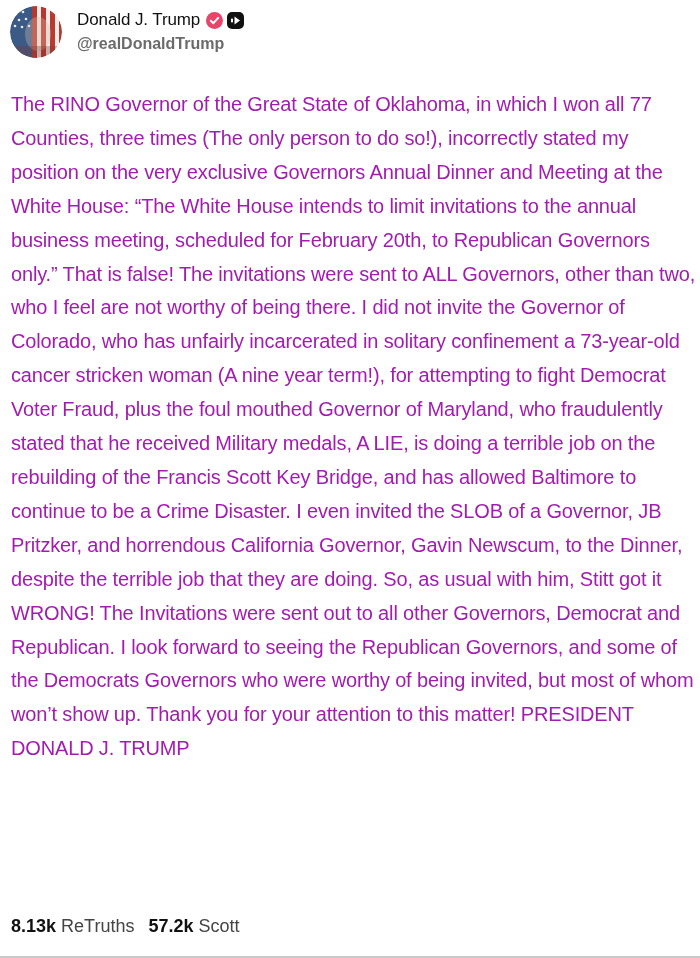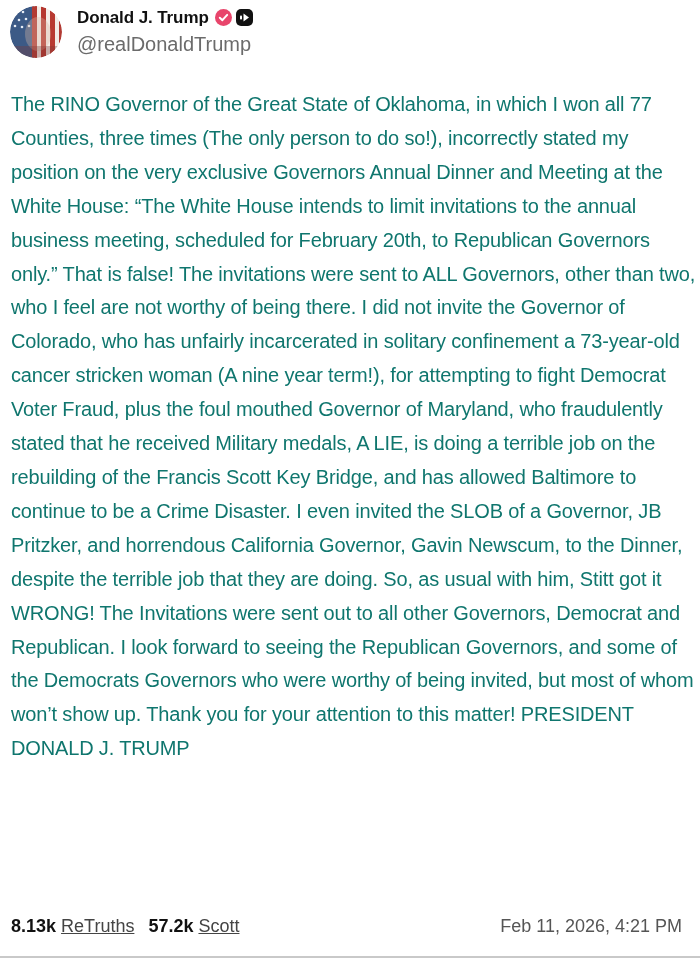--- a/index.html
+++ b/index.html
@@ -44,50 +44,51 @@
       display: flex;
       flex-direction: column;
       margin-top: -4px;
     }
     .name-row {
       display: flex;
       align-items: center;
       height: 26px;
     }
     .display-name {
-      font-weight: bold;
+      font-weight: normal;
       font-size: 17px;
       color: #111;
       letter-spacing: -0.1px;
     }
     .badge {
       margin-left: 6px;
       width: 17px;
       height: 17px;
       display: inline-block;
     }
     .badge2 {
       margin-left: 4px;
       width: 17px;
       height: 17px;
       display: inline-block;
     }
     .handle {
-      font-size: 20px;
+      font-size: 16px;
       color: #6b6b6b;
       margin-top: 2px;
+      font-weight: bold;
     }
     .body-text {
       position: absolute;
       left: 11px;
       top: 88px;
       width: 686px;
       font-size: 20px;
       line-height: 33.9px;
-      color: #0f766e;
+      color: #a21caf;
       letter-spacing: -0.15px;
       white-space: pre-line;
     }
     .footer {
       position: absolute;
       left: 11px;
       right: 18px;
       top: 912px;
       height: 28px;
       display: flex;
@@ -100,21 +101,20 @@
       margin-right: 14px;
       cursor: pointer;
     }
     .stat-num {
       font-weight: bold;
       color: #111;
       margin-right: 5px;
     }
     .stat-label {
       color: #444;
-      text-decoration: underline;
     }
     .timestamp {
       margin-left: auto;
       color: #555;
     }
   </style>
 </head>
 <body>
 
 <div class="post">
@@ -171,16 +171,15 @@
 
   <div class="footer">
     <span class="stat">
       <span class="stat-num">8.13k</span>
       <span class="stat-label">ReTruths</span>
     </span>
     <span class="stat">
       <span class="stat-num">57.2k</span>
       <span class="stat-label">Scott</span>
     </span>
-    <span class="timestamp">Feb 11, 2026, 4:21 PM</span>
   </div>
 
 </div>
 
 </body></html>

